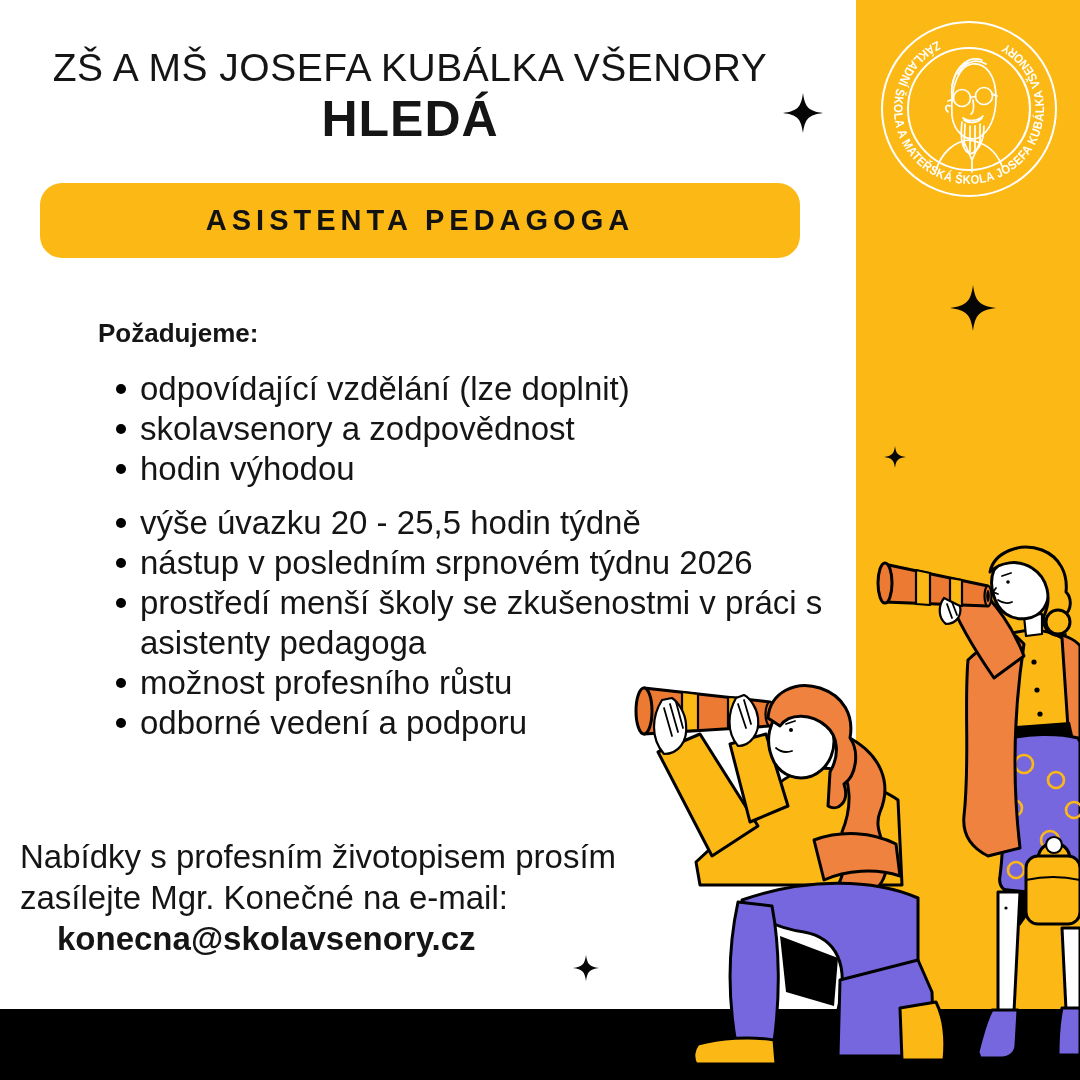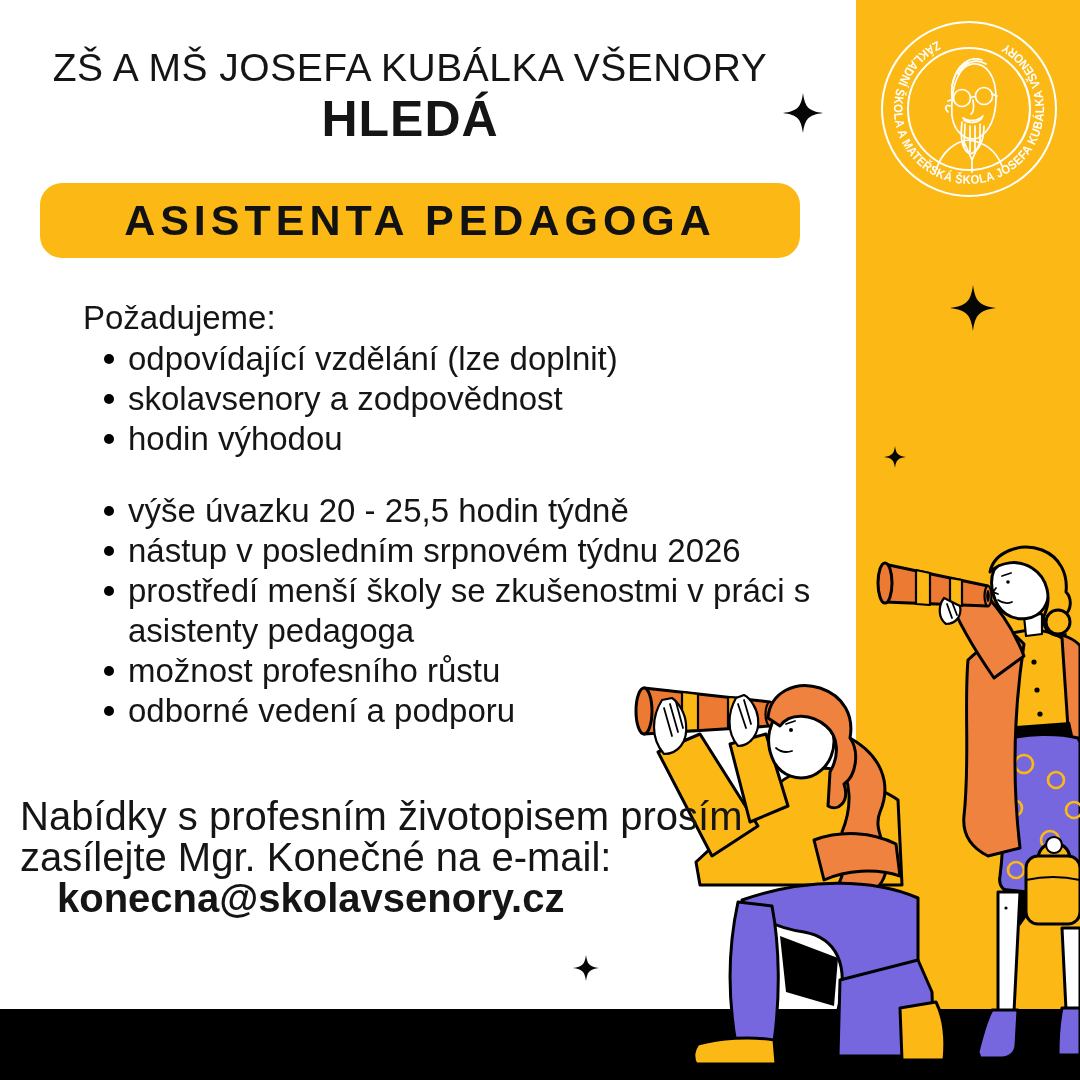--- a/index.html
+++ b/index.html
@@ -20,31 +20,31 @@
   .ring-text{fill:#fff;font-family:"Liberation Sans",sans-serif;font-size:12.5px;letter-spacing:.5px;font-weight:bold;}
   .wline{stroke:#fff;stroke-width:1.7;fill:none;stroke-linecap:round;}
   
   .header{position:absolute;left:30px;top:50px;width:760px;text-align:center;z-index:3;}
   .school-name{font-size:39px;font-weight:normal;letter-spacing:.5px;line-height:36px;}
   .headline{font-size:50px;font-weight:bold;letter-spacing:1px;line-height:48px;margin-top:9px;}
   .pill{
     position:absolute;left:40px;top:183px;width:760px;height:75px;border-radius:22px;
     background:var(--yellow);display:flex;align-items:center;justify-content:center;z-index:3;
   }
-  .pill span{font-size:43px;font-weight:bold;letter-spacing:5px;color:#121212;}
+  .pill span{font-size:29px;font-weight:bold;letter-spacing:5px;color:#121212;}
   
   .section{position:absolute;width:800px;z-index:3;}
   .sec-req{left:82px;top:297px;}
   .sec-offer{left:82px;top:491px;}
-  .section h2{margin:1px;font-size:33px;font-weight:normal;line-height:40px;}
-  .blist{margin:0;padding:0 0 0 22px;list-style:none;}
+  .section h2{margin:16px;font-size:26px;font-weight:bold;line-height:40px;}
+  .blist{margin:12px;padding:0 0 0 22px;list-style:none;}
   .blist li{position:relative;padding-left:24px;font-size:33px;line-height:40px;}
   .blist li::before{content:"";position:absolute;left:0;top:15px;width:10px;height:10px;border-radius:50%;background:#000;}
   
-  .contact{position:absolute;left:20px;top:796px;width:780px;font-size:40px;line-height:41px;z-index:3;}
+  .contact{position:absolute;left:20px;top:836px;width:780px;font-size:33px;line-height:41px;z-index:3;}
   .contact .email{font-weight:bold;margin-left:37px;}
   
   .deco{position:absolute;left:0;top:0;z-index:4;pointer-events:none;}
   .illu{position:absolute;left:600px;top:540px;z-index:2;}
   .fy{fill:var(--yellow);} .fo{fill:var(--orange);} .fod{fill:var(--orange_deep);}
   .fp{fill:var(--purple);} .fw{fill:#fff;} .fk{fill:#000;}
   .ol{stroke:#000;stroke-width:3;stroke-linejoin:round;stroke-linecap:round;}
   .o2{stroke:#000;stroke-width:2.2;stroke-linejoin:round;}
   .thin{stroke:#000;stroke-width:1.8;fill:none;stroke-linecap:round;}
   .ring-y{stroke:var(--yellow);stroke-width:2.6;fill:none;}

